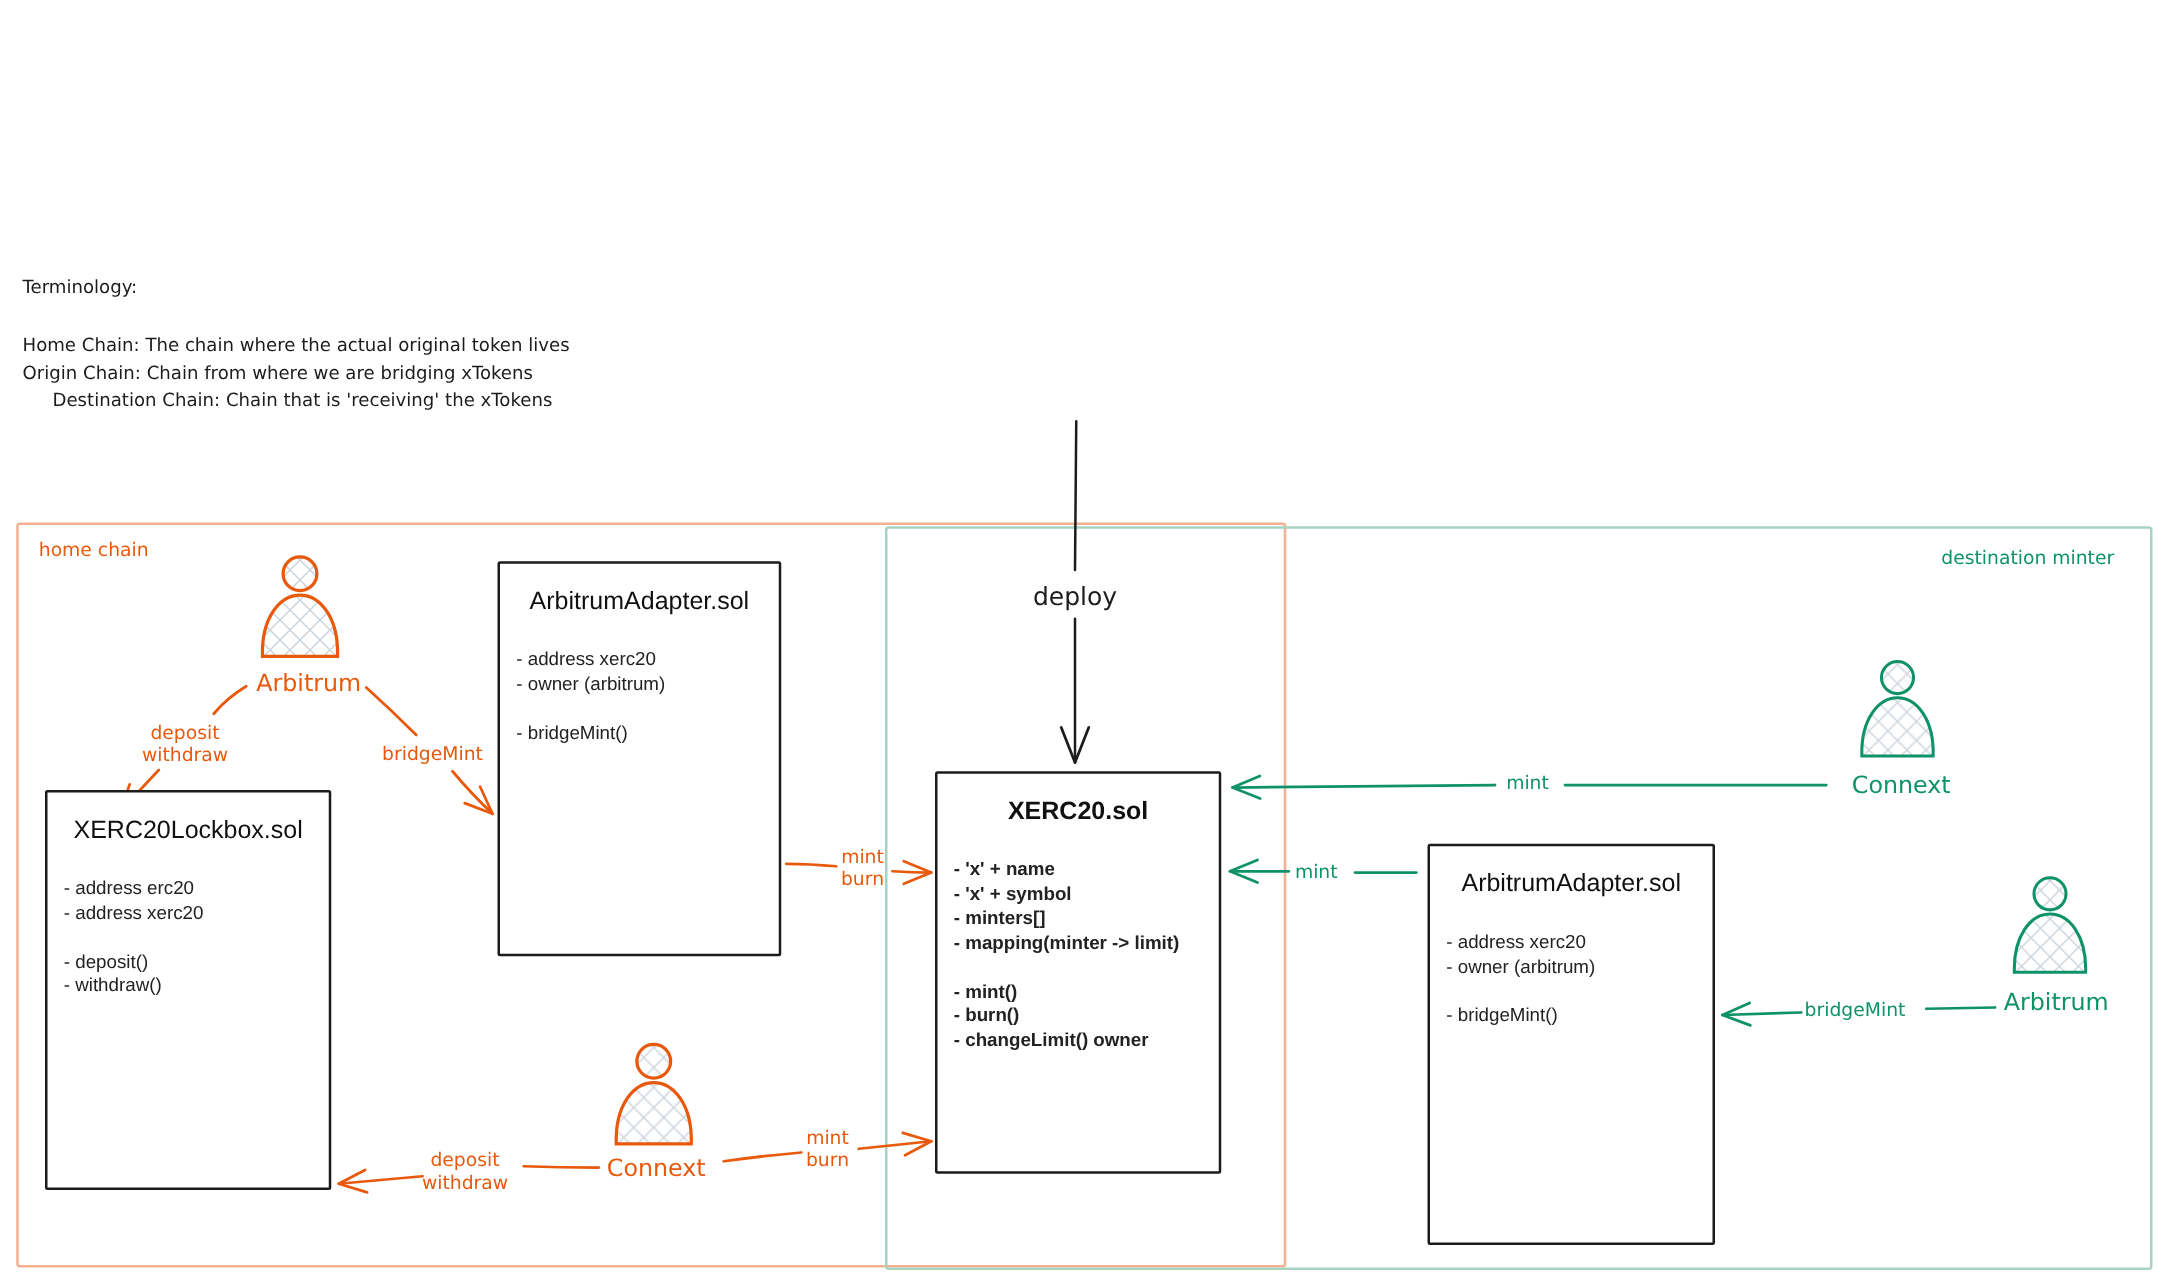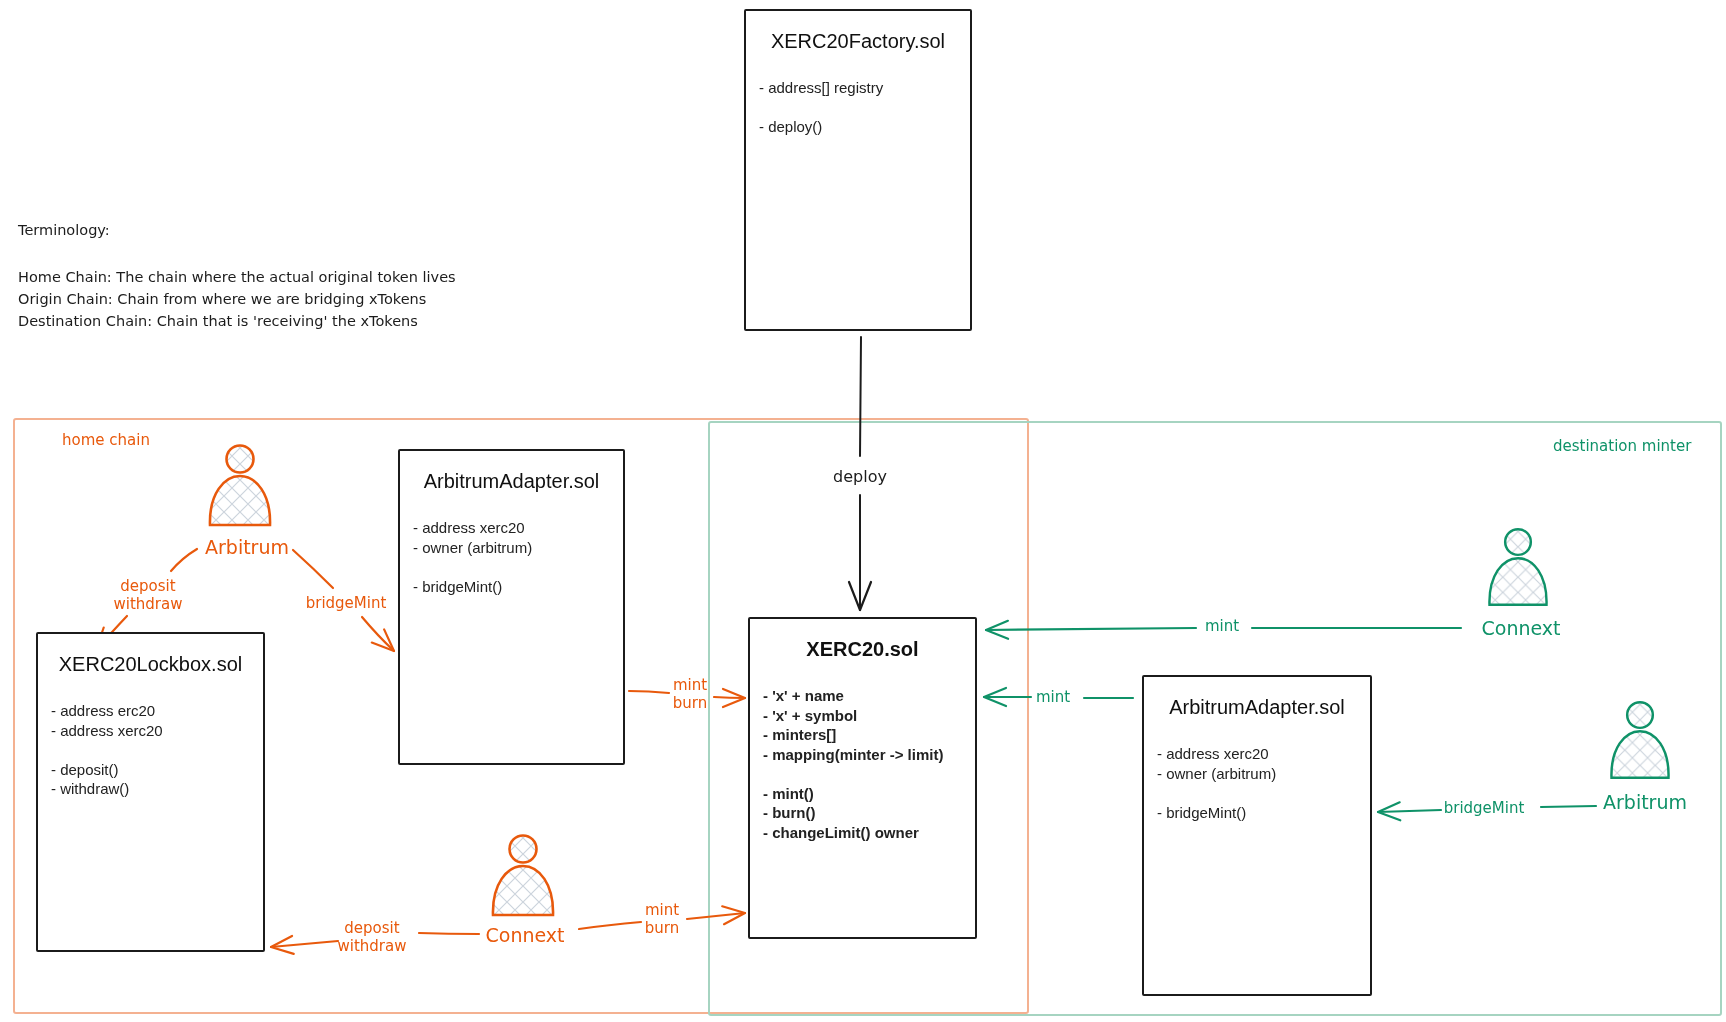--- a/index.html
+++ b/index.html
@@ -38,23 +38,23 @@
 <body>
 
 <div class="canvas">
 
   <div class="region region-home"></div>
   <div class="region region-dest"></div>
 
   <div class="terminology hw" style="top:222px;">Terminology:</div>
   <div class="terminology hw" style="top:269px;">Home Chain: The chain where the actual original token lives</div>
   <div class="terminology hw" style="top:291px;">Origin Chain: Chain from where we are bridging xTokens</div>
-  <div class="terminology hw" style="top:313px;">Destination Chain: Chain that is 'receiving' the xTokens</div>
+  <div class="terminology hw" style="top:313px;margin-left:24px;">Destination Chain: Chain that is 'receiving' the xTokens</div>
 
-  <div class="region-label hw orange" style="left:31px; top:431px;margin-left:31px;">home chain</div>
+  <div class="region-label hw orange" style="left:31px; top:431px;">home chain</div>
   <div class="region-label hw green" style="left:1553px; top:437px;">destination minter</div>
 
   <svg class="overlay" width="1726" height="1022" viewBox="0 0 1726 1022">
     <defs>
       <pattern id="crosshatch" width="16" height="16" patternUnits="userSpaceOnUse">
         <path d="M0,16 L16,0 M-4,4 L4,-4 M12,20 L20,12 M0,0 L16,16 M-4,12 L4,20 M12,-4 L20,4" stroke="#ccd4dc" stroke-width="1.2" fill="none"></path>
       </pattern>
       <marker id="ah-orange" markerUnits="userSpaceOnUse" markerWidth="28" markerHeight="24" refX="24" refY="11" orient="auto">
         <path d="M2,2 L24,11 L2,20" fill="none" stroke="#e8590c" stroke-width="2.2" stroke-linecap="round" stroke-linejoin="round"></path>
       </marker>
@@ -104,28 +104,20 @@
     <g transform="translate(1518,562) scale(0.95)" stroke="#0f9268" stroke-width="2.6" fill="url(#crosshatch)" stroke-linecap="round">
       <path d="M-30,45 C-31,14 -16,-4 0,-4 C16,-4 31,14 30,45 Z"></path>
       <circle cx="0" cy="-21" r="13.5"></circle>
     </g>
     <g transform="translate(1640,735) scale(0.95)" stroke="#0f9268" stroke-width="2.6" fill="url(#crosshatch)" stroke-linecap="round">
       <path d="M-30,45 C-31,14 -16,-4 0,-4 C16,-4 31,14 30,45 Z"></path>
       <circle cx="0" cy="-21" r="13.5"></circle>
     </g>
   </svg>
 
-  <div class="box" style="left:744px; top:9px; width:228px; height:322px;">
-    <div class="box-title">XERC20Factory.sol</div>
-    <div class="box-body">
-      <div class="box-line">- address[] registry</div>
-      <div class="box-line"></div>
-      <div class="box-line">- deploy()</div>
-    </div>
-  </div>
 
   <div class="box" style="left:398px; top:449px; width:227px; height:316px;">
     <div class="box-title">ArbitrumAdapter.sol</div>
     <div class="box-body">
       <div class="box-line">- address xerc20</div>
       <div class="box-line">- owner (arbitrum)</div>
       <div class="box-line"></div>
       <div class="box-line">- bridgeMint()</div>
     </div>
   </div>
@@ -163,21 +155,21 @@
       <div class="box-line"></div>
       <div class="box-line">- bridgeMint()</div>
     </div>
   </div>
 
   <div class="actor-label hw orange" style="left:247px; top:547px;">Arbitrum</div>
   <div class="actor-label hw orange" style="left:525px; top:935px;">Connext</div>
   <div class="actor-label hw green" style="left:1521px; top:628px;">Connext</div>
   <div class="actor-label hw green" style="left:1645px; top:802px;">Arbitrum</div>
 
-  <div class="edge-label hw ink" style="left:860px; top:477px; font-size:16px;">deploy</div>
+  <div class="edge-label hw ink" style="left:860px; top:477px; font-size:20px;">deploy</div>
   <div class="edge-label hw orange" style="left:148px; top:595px;">deposit
 withdraw</div>
   <div class="edge-label hw orange" style="left:346px; top:603px;">bridgeMint</div>
   <div class="edge-label hw orange" style="left:690px; top:694px;">mint
 burn</div>
   <div class="edge-label hw orange" style="left:372px; top:937px;">deposit
 withdraw</div>
   <div class="edge-label hw orange" style="left:662px; top:919px;">mint
 burn</div>
   <div class="edge-label hw green" style="left:1222px; top:626px;">mint</div>

